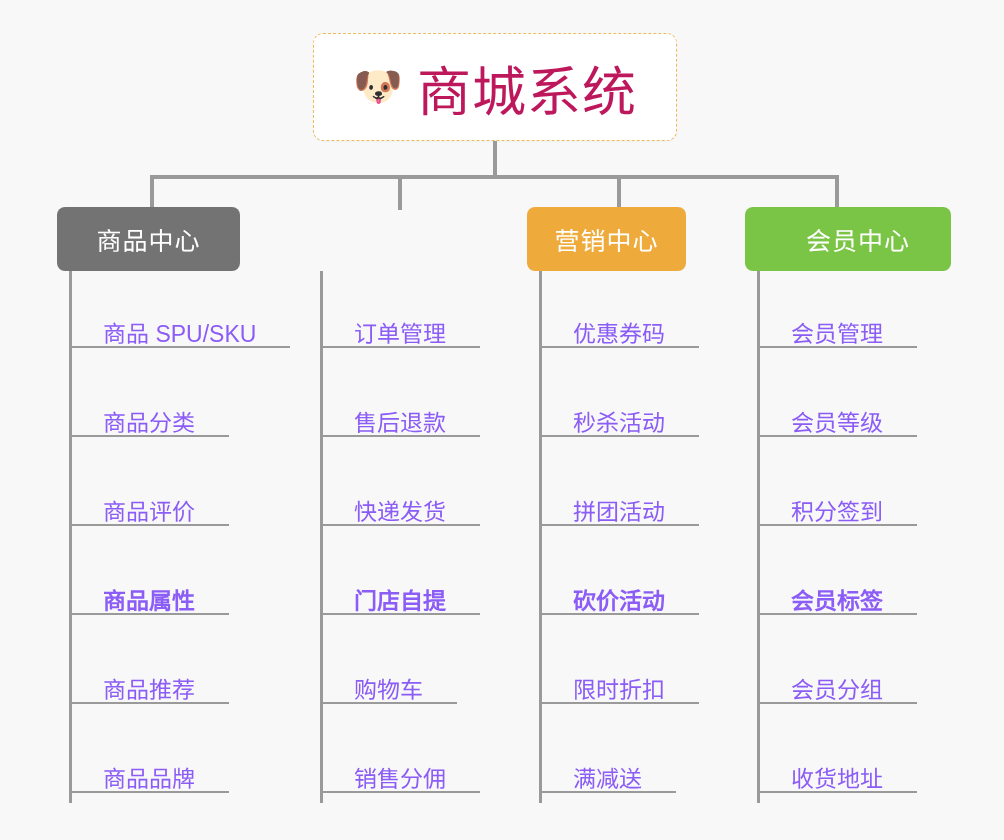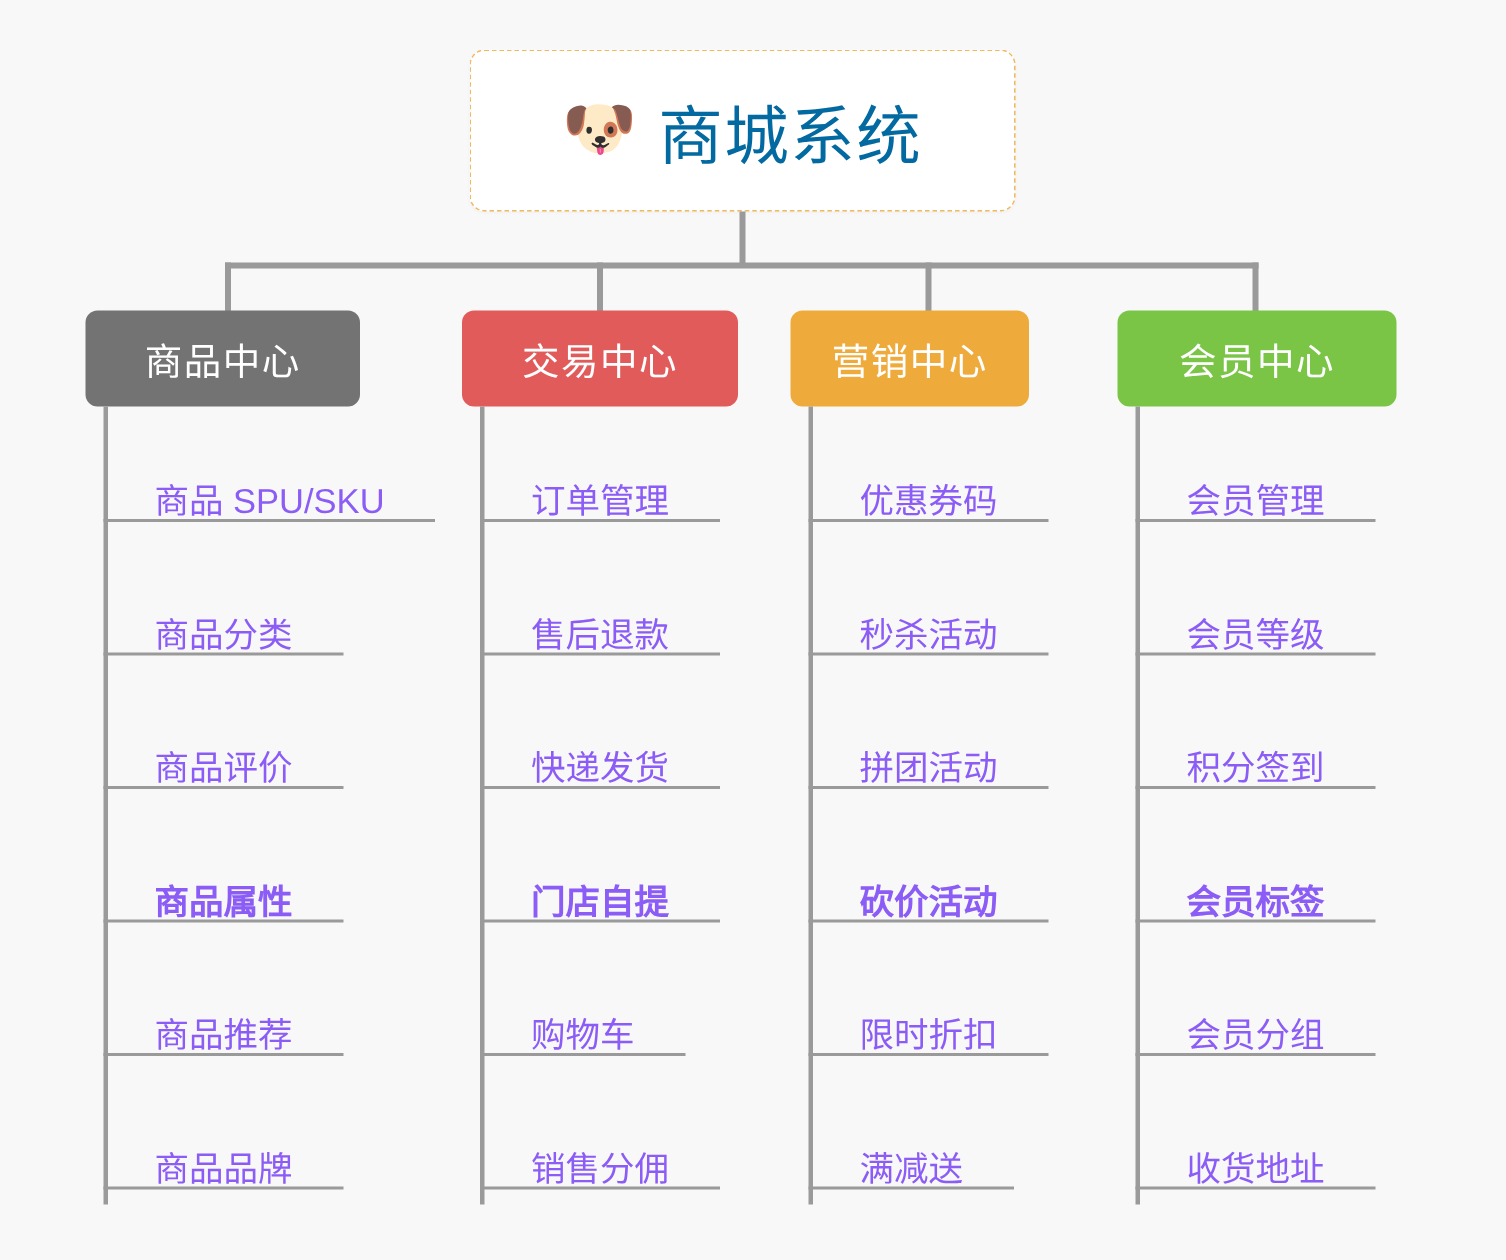--- a/index.html
+++ b/index.html
@@ -39,22 +39,22 @@
     gap: 14px;
     box-shadow: 0 1px 2px rgba(0,0,0,0.03);
   }
   .root-emoji {
     font-size: 40px;
     line-height: 1;
     display: inline-block;
     transform: translateY(-1px);
   }
   .root-title {
-    font-size: 43px;
-    color: #0369a1;
+    font-size: 54px;
+    color: #be185d;
     letter-spacing: 1px;
     white-space: nowrap;
   }
 
   
   .conn {
     position: absolute;
     background: #9a9a9a;
   }
   .conn-v-root {            
@@ -89,21 +89,21 @@
     align-items: center;
     justify-content: center;
     color: #ffffff;
     font-size: 25px;
     letter-spacing: 1px;
     white-space: nowrap;
   }
   .cat-1 { left: 57px;  width: 183px; background: #737373; }
   .cat-2 { left: 308px; width: 184px; background: #e15b5b; }
   .cat-3 { left: 527px; width: 159px; background: #eeab3c; }
-  .cat-4 { left: 745px; width: 186px; background: #7ac446; }
+  .cat-4 { left: 745px; width: 186px; background: #7ac446; padding-left: 20px; }
 
   
   .leaf-col {
     position: absolute;
     top: 271px;
   }
   .col-1 { left: 69px;  }
   .col-2 { left: 320px; }
   .col-3 { left: 539px; }
   .col-4 { left: 757px; }
@@ -157,23 +157,20 @@
   <div class="conn conn-v-root"></div>
   <div class="conn conn-h-trunk"></div>
   <div class="conn conn-v-branch conn-b1"></div>
   <div class="conn conn-v-branch conn-b2"></div>
   <div class="conn conn-v-branch conn-b3"></div>
   <div class="conn conn-v-branch conn-b4"></div>
 
   <div class="cat-box cat-1">
     <span>商品中心</span>
   </div>
-  <div class="cat-box cat-2">
-    <span>交易中心</span>
-  </div>
   <div class="cat-box cat-3">
     <span>营销中心</span>
   </div>
   <div class="cat-box cat-4">
     <span>会员中心</span>
   </div>
 
   <div class="leaf-col col-1">
     <div class="col-spine"></div>
     <div class="leaf-item row-0">

